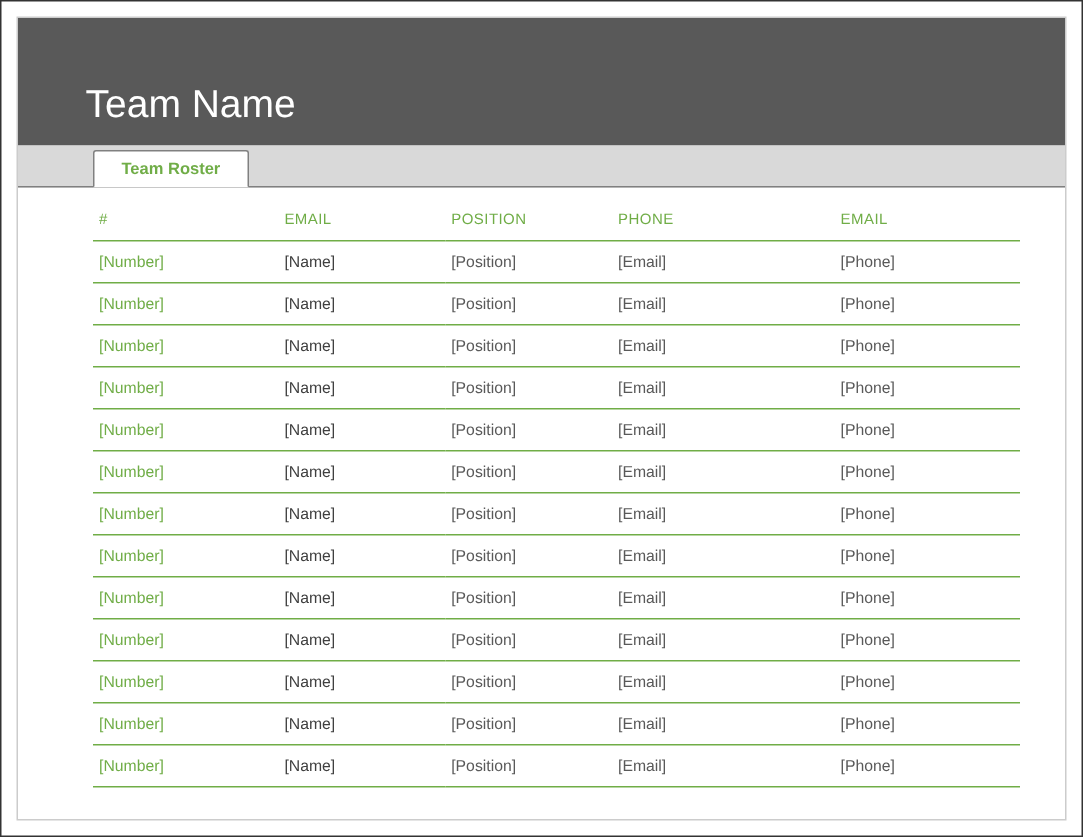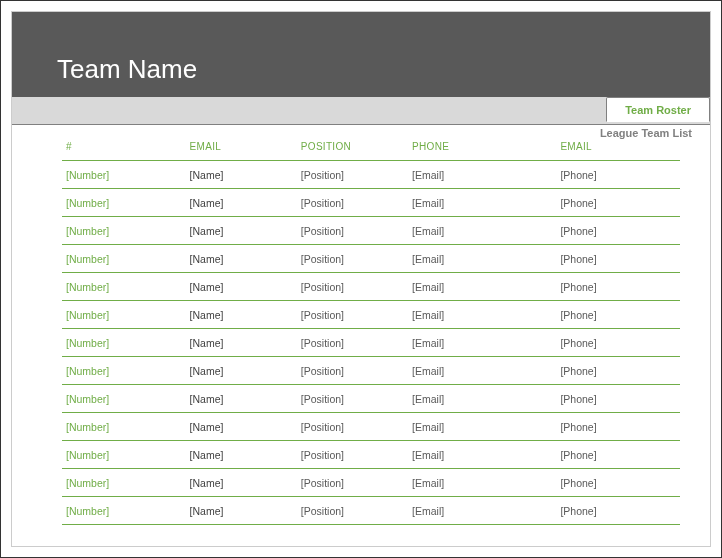--- a/index.html
+++ b/index.html
@@ -30,21 +30,20 @@
     font-size: 26px;
     font-weight: 300;
   }
   .tab-strip {
     background: #d9d9d9;
     height: 28px;
     display: flex;
     align-items: flex-end;
     padding-left: 50px;
     border-bottom: 1px solid #808080;
-    flex-direction: column;
   }
   .tab {
     font-size: 11px;
     font-weight: 700;
     padding: 6px 18px 5px 18px;
     color: #808080;
     cursor: pointer;
   }
   .tab.active {
     background: #fff;
@@ -95,21 +94,20 @@
 <body>
 
 <div class="inner">
 
   <div class="header-band">
     <div class="title">Team Name</div>
   </div>
 
   <div class="tab-strip" id="tab-strip">
       <div class="tab active">Team Roster</div>
-      <div class="tab">League Team List</div>
     </div>
 
   <div class="table-wrap">
     <table>
       <colgroup>
         <col class="c1">
           <col class="c2">
           <col class="c3">
           <col class="c4">
           <col class="c5">

